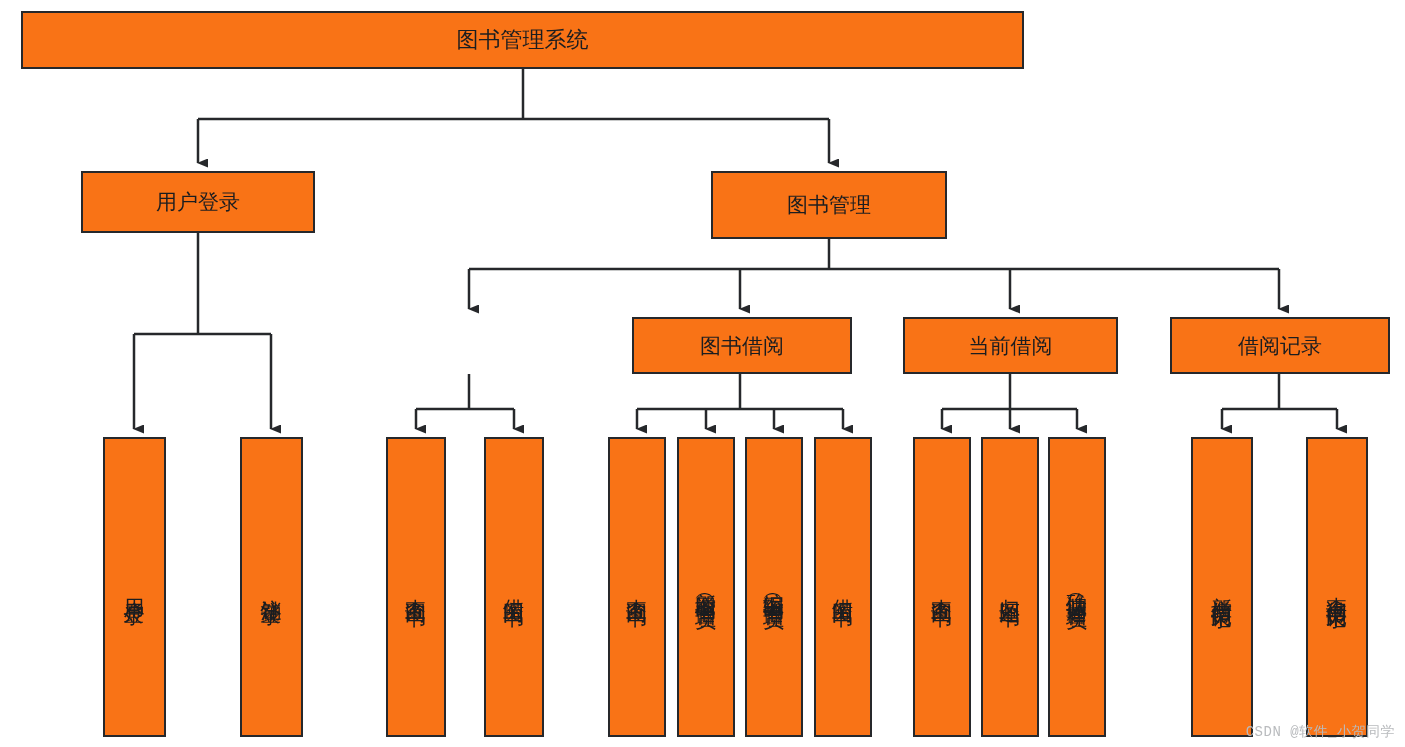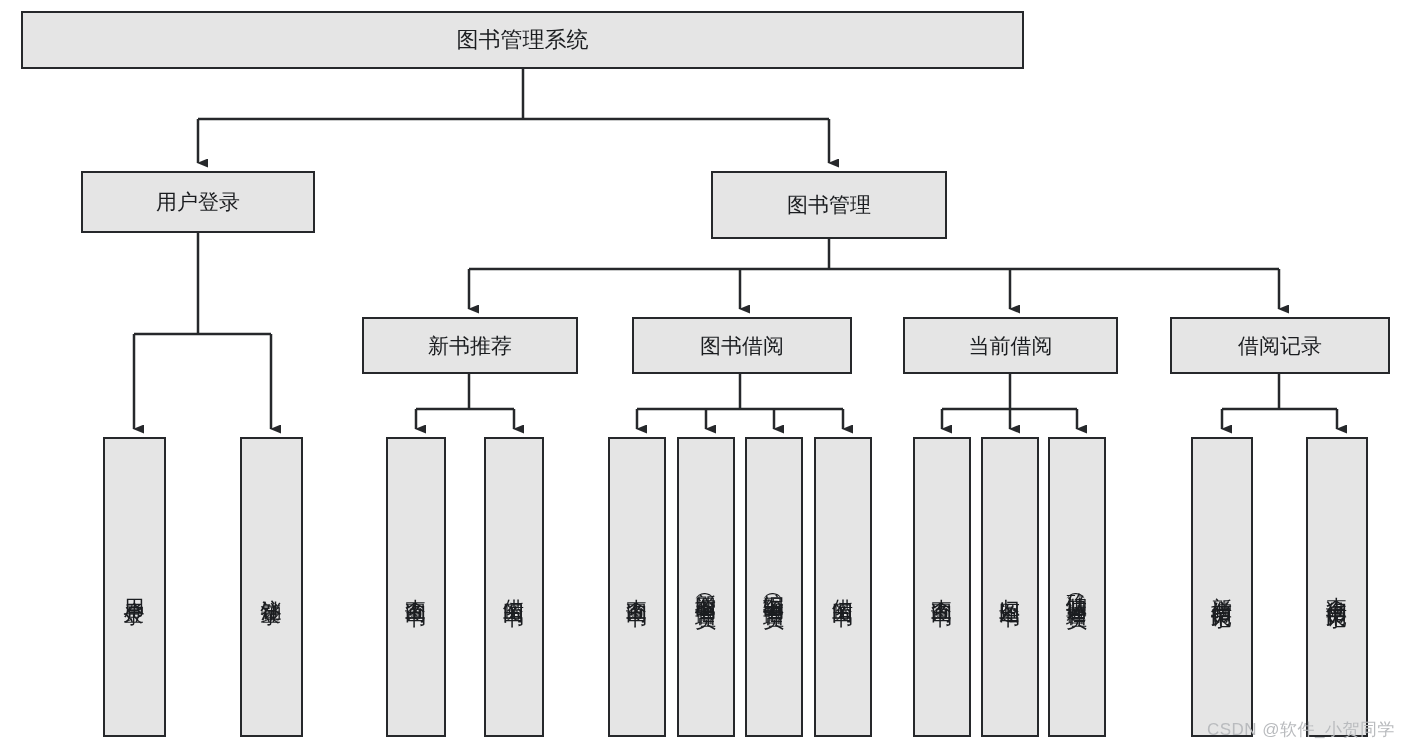--- a/index.html
+++ b/index.html
@@ -23,21 +23,21 @@
     position: absolute;
     left: 0;
     top: 0;
     width: 1405px;
     height: 747px;
     pointer-events: none;
   }
   .node {
     position: absolute;
     box-sizing: border-box;
-    background: #e5e5e5;
+    background: #f97316;
     border: 2.5px solid #26282b;
     display: flex;
     align-items: center;
     justify-content: center;
     color: #1b1d20;
   }
   .node .label {
     text-align: center;
     line-height: 1.12;
     white-space: nowrap;
@@ -58,25 +58,25 @@
     text-orientation: upright;
     font-size: 21px;
     letter-spacing: 2.5px;
     line-height: 1;
     white-space: nowrap;
   }
   .watermark {
     position: absolute;
     right: 10px;
     bottom: 6px;
-    font-size: 17px;
+    font-size: 14px;
     color: #b9bbbe;
     letter-spacing: 0.5px;
     white-space: nowrap;
-    font-family: Liberation Sans, sans-serif;
+    font-family: Liberation Mono, monospace;
   }
 </style>
 </head>
 <body>
 
 <div id="diagram-root">
 
   <svg class="connectors" viewBox="0 0 1405 747" xmlns="http://www.w3.org/2000/svg">
     <defs>
       <marker id="arrowhead" markerWidth="9" markerHeight="11" refX="4.5" refY="10" orient="auto" markerUnits="userSpaceOnUse">
@@ -131,23 +131,20 @@
     <span class="label">图书管理系统</span>
   </div>
 
   <div class="node horizontal" style="left:81px; top:171px; width:234px; height:62px;">
     <span class="label">用户登录</span>
   </div>
   <div class="node horizontal" style="left:711px; top:171px; width:236px; height:68px;">
     <span class="label">图书管理</span>
   </div>
 
-  <div class="node horizontal" style="left:362px; top:317px; width:216px; height:57px;">
-    <span class="label">新书推荐</span>
-  </div>
   <div class="node horizontal" style="left:632px; top:317px; width:220px; height:57px;">
     <span class="label">图书借阅</span>
   </div>
   <div class="node horizontal" style="left:903px; top:317px; width:215px; height:57px;">
     <span class="label">当前借阅</span>
   </div>
   <div class="node horizontal" style="left:1170px; top:317px; width:220px; height:57px;">
     <span class="label">借阅记录</span>
   </div>
 

